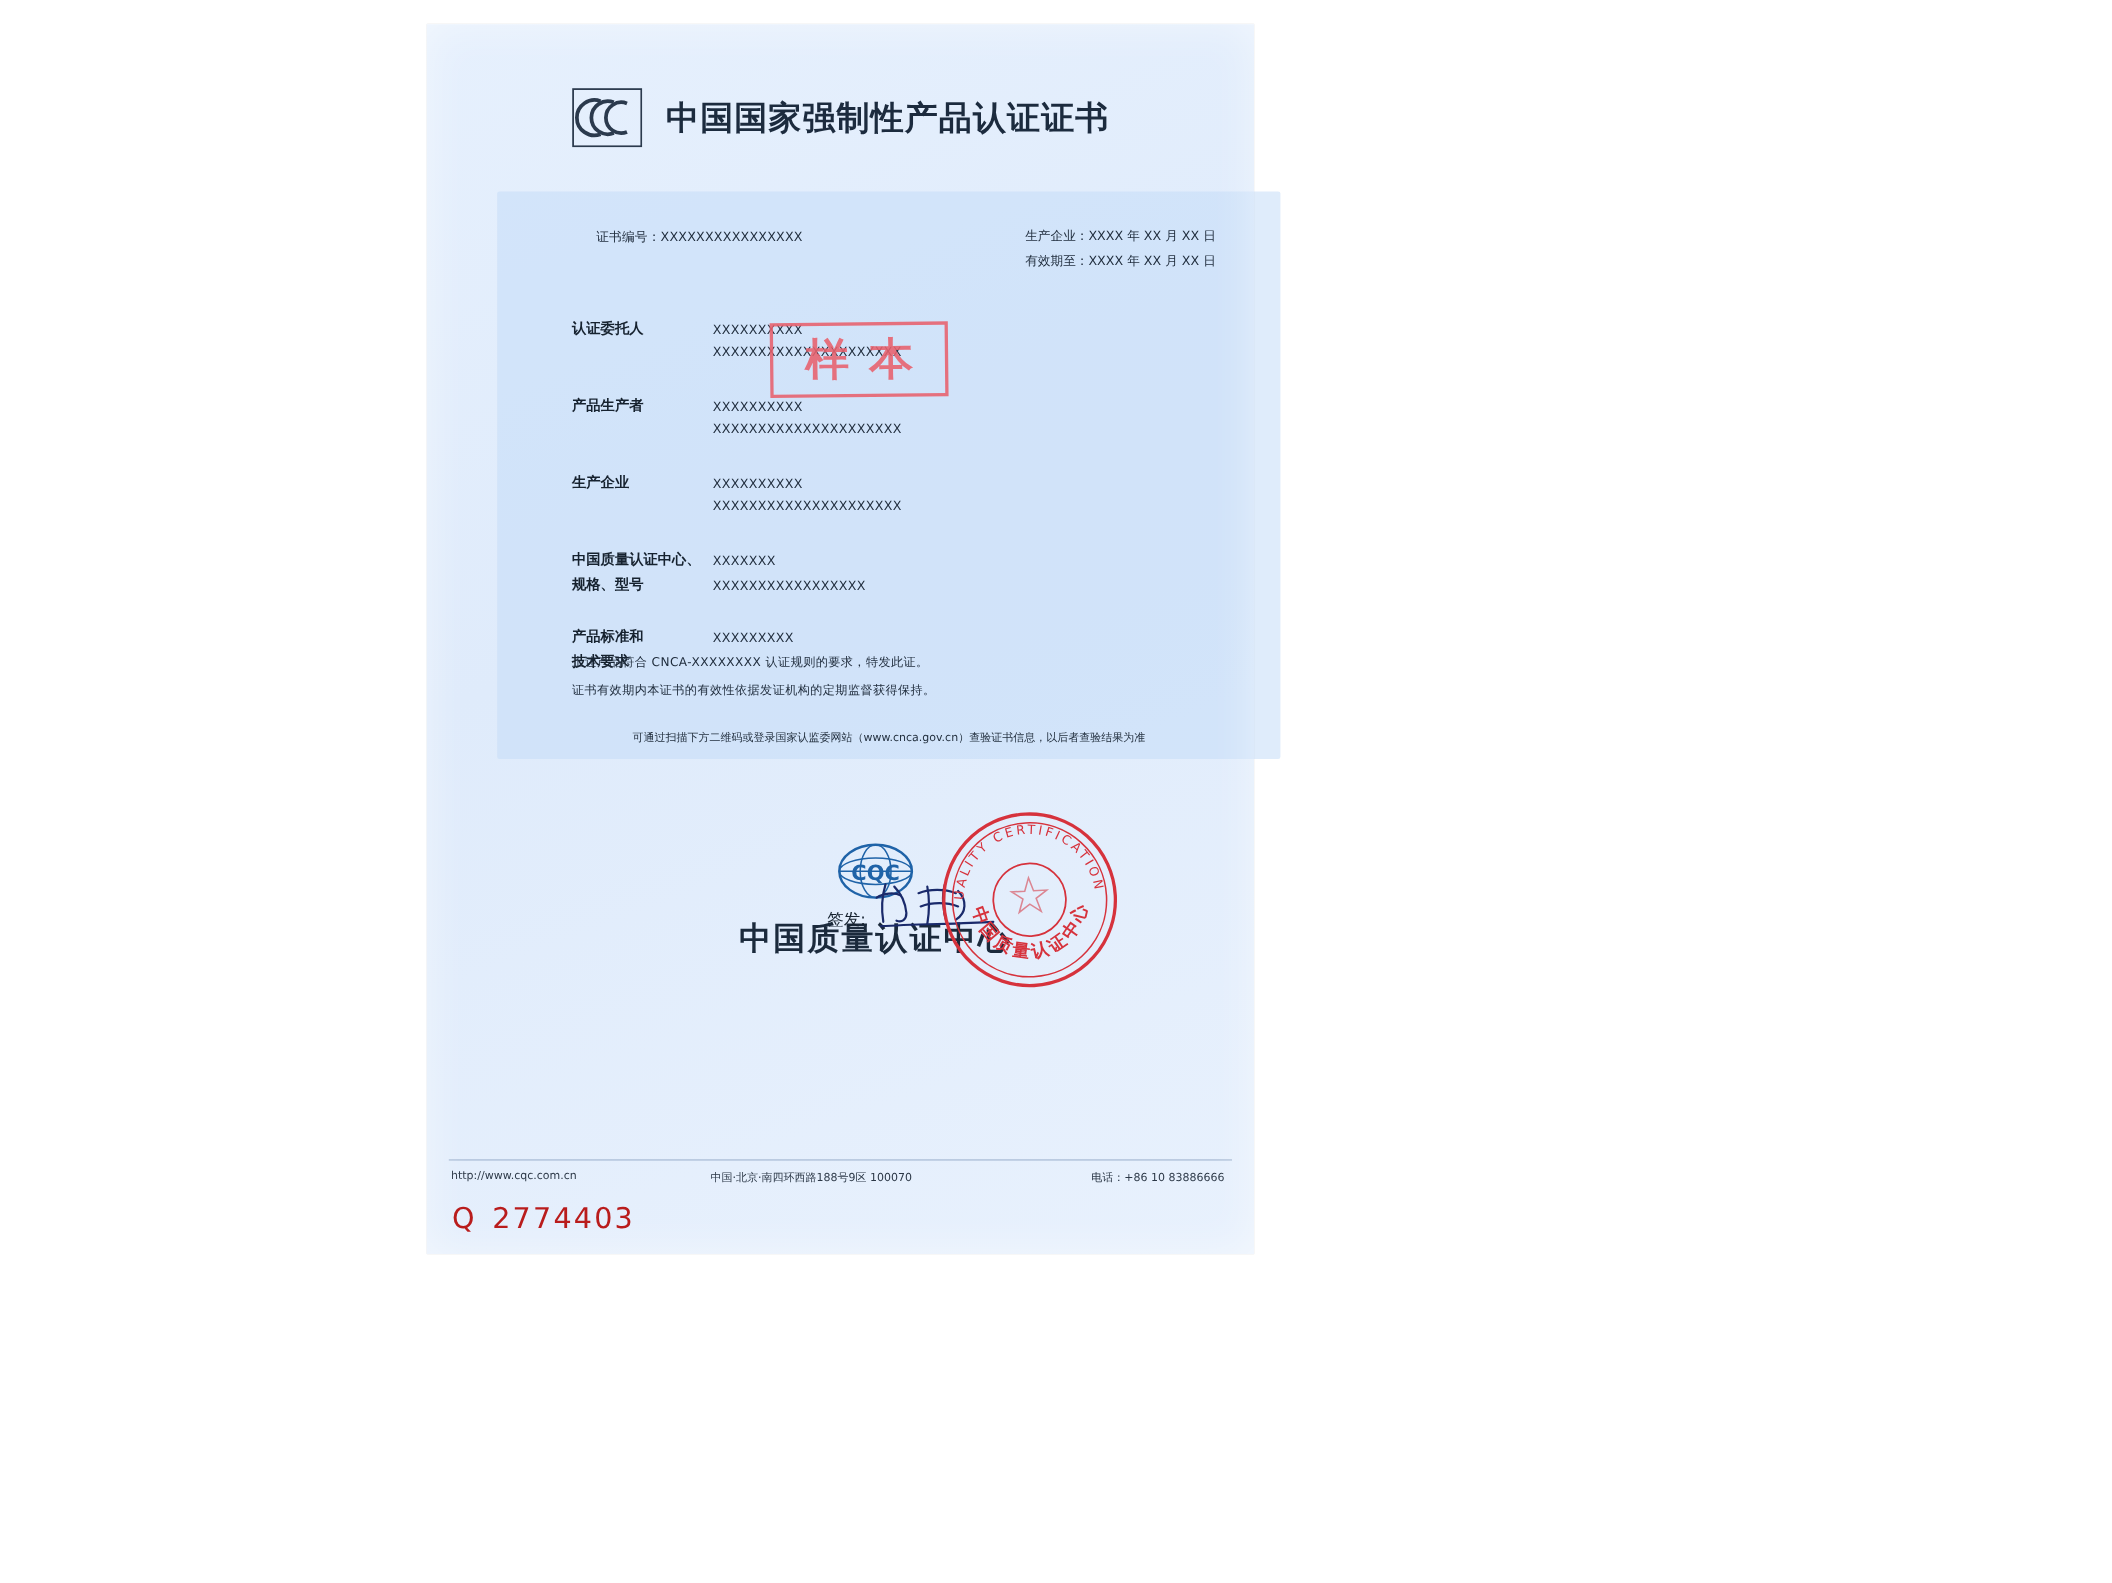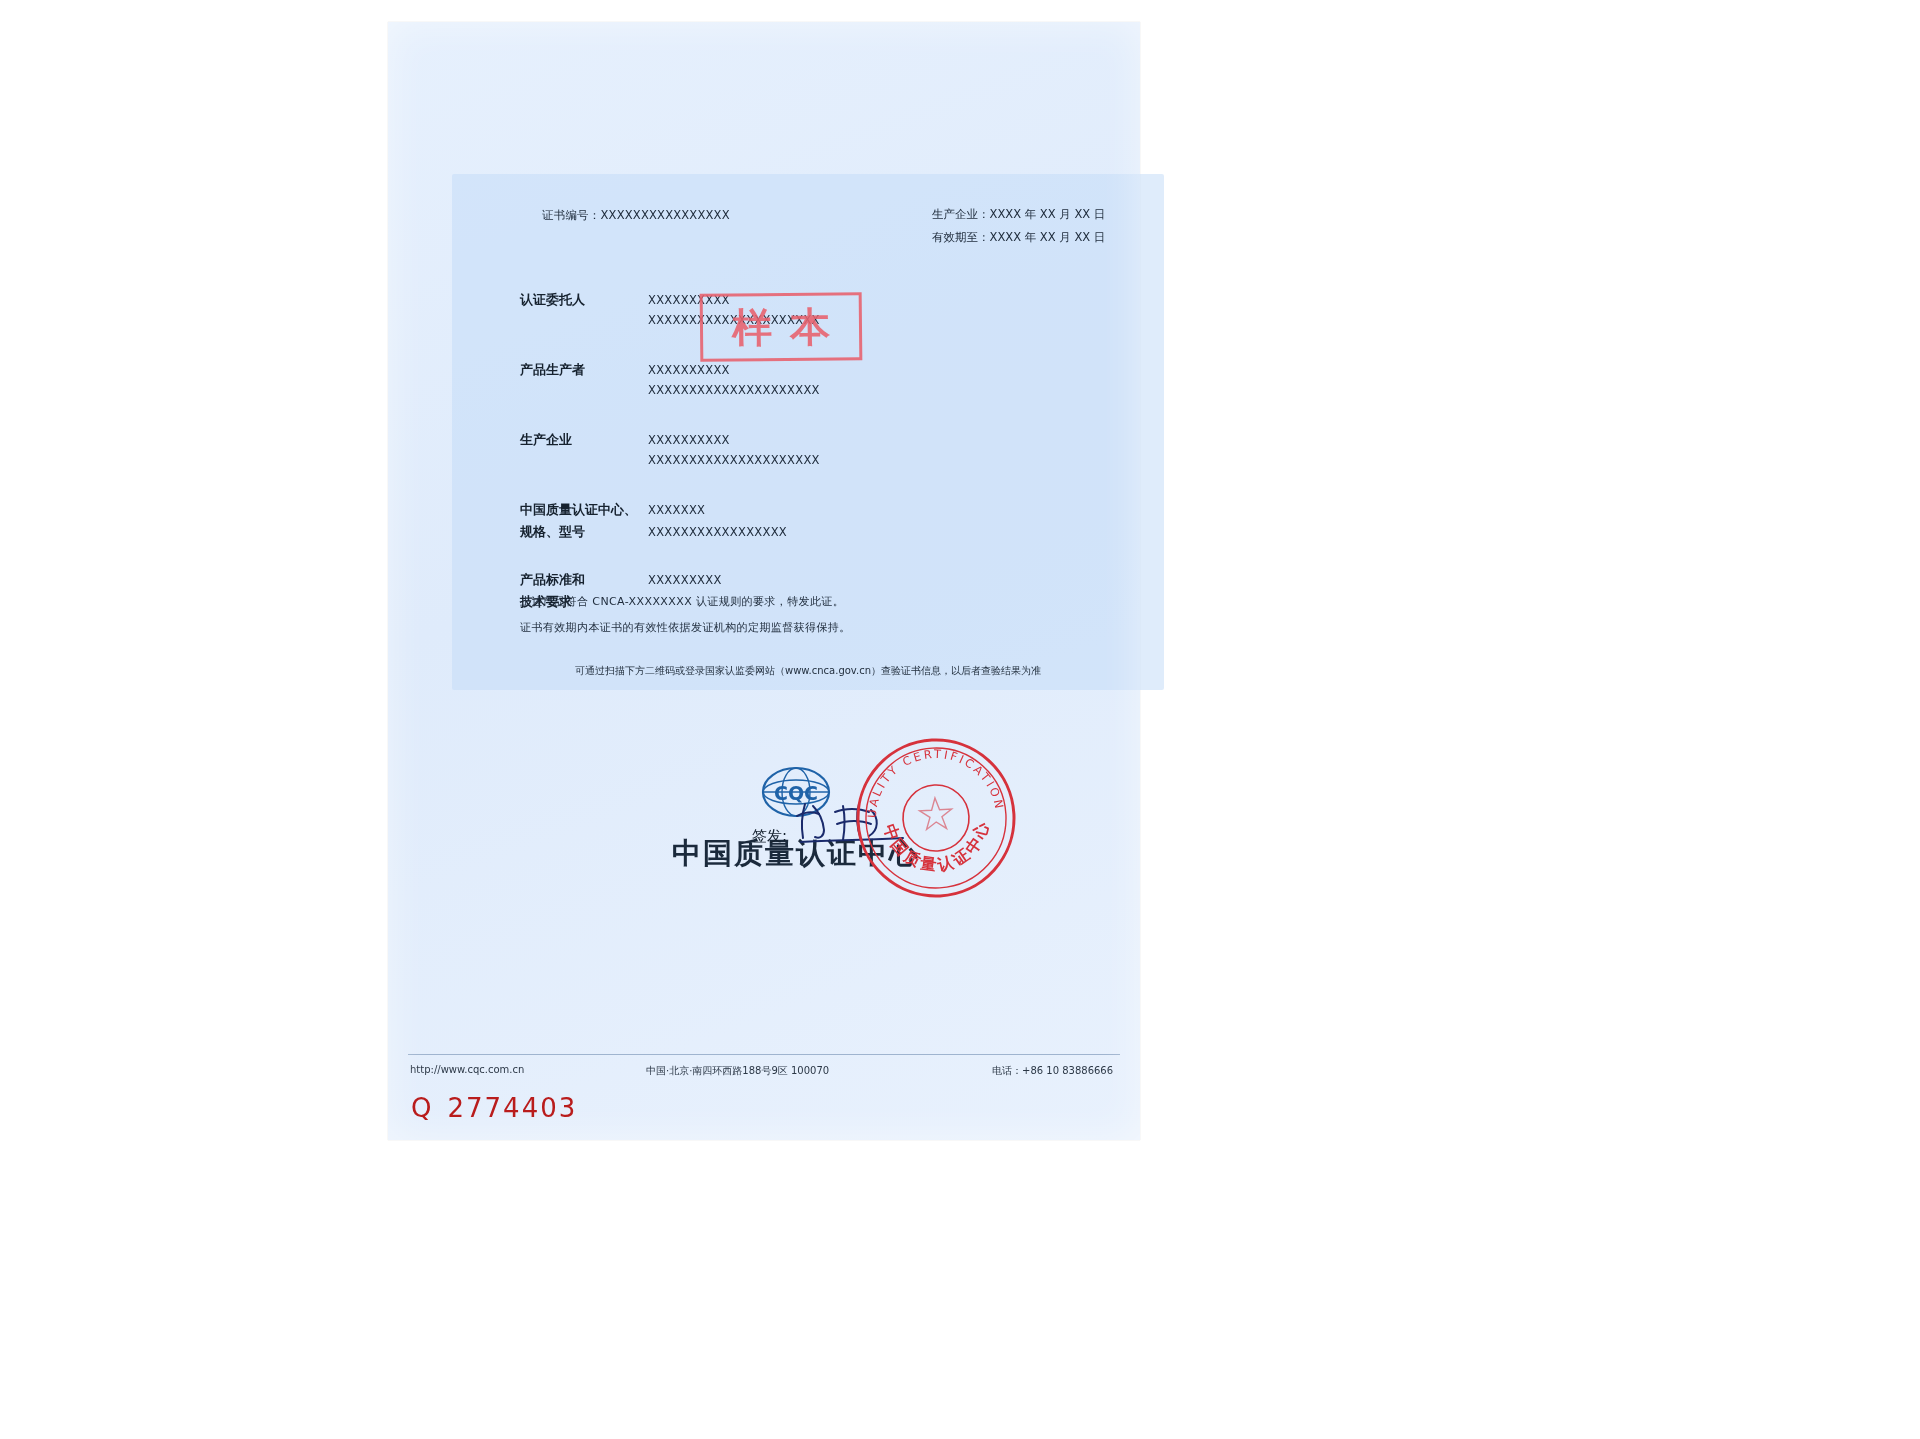--- a/index.html
+++ b/index.html
@@ -246,20 +246,29 @@
     letter-spacing: 2px;
     white-space: nowrap;
   }
   #serial .q { margin-right: 14px; }
 </style>
 </head>
 <body>
 
 <div id="sheet">
 
+  <div id="header">
+    <svg id="ccc-logo" viewBox="0 0 64 54">
+      <rect x="1" y="1" width="62" height="52" fill="none" stroke="#2b3a4d" stroke-width="1.6"></rect>
+      <path d="M26 12 A16 16 0 1 0 26 42" fill="none" stroke="#2b3a4d" stroke-width="3.4"></path>
+      <path d="M38 13 A15 15 0 1 0 38 41" fill="none" stroke="#2b3a4d" stroke-width="3.4"></path>
+      <path d="M50 14 A14 14 0 1 0 50 40" fill="none" stroke="#2b3a4d" stroke-width="3.4"></path>
+    </svg>
+    <div id="cert-title">中国国家强制性产品认证证书</div>
+  </div>
 
   <div id="panel">
 
     <div class="row-line" id="cert-no">
       <span>证书编号：</span><span>XXXXXXXXXXXXXXXX</span>
     </div>
     <div class="row-line" id="issue-date">
       <span>生产企业：</span><span>XXXX 年 XX 月 XX 日</span>
     </div>
     <div class="row-line" id="valid-until">

